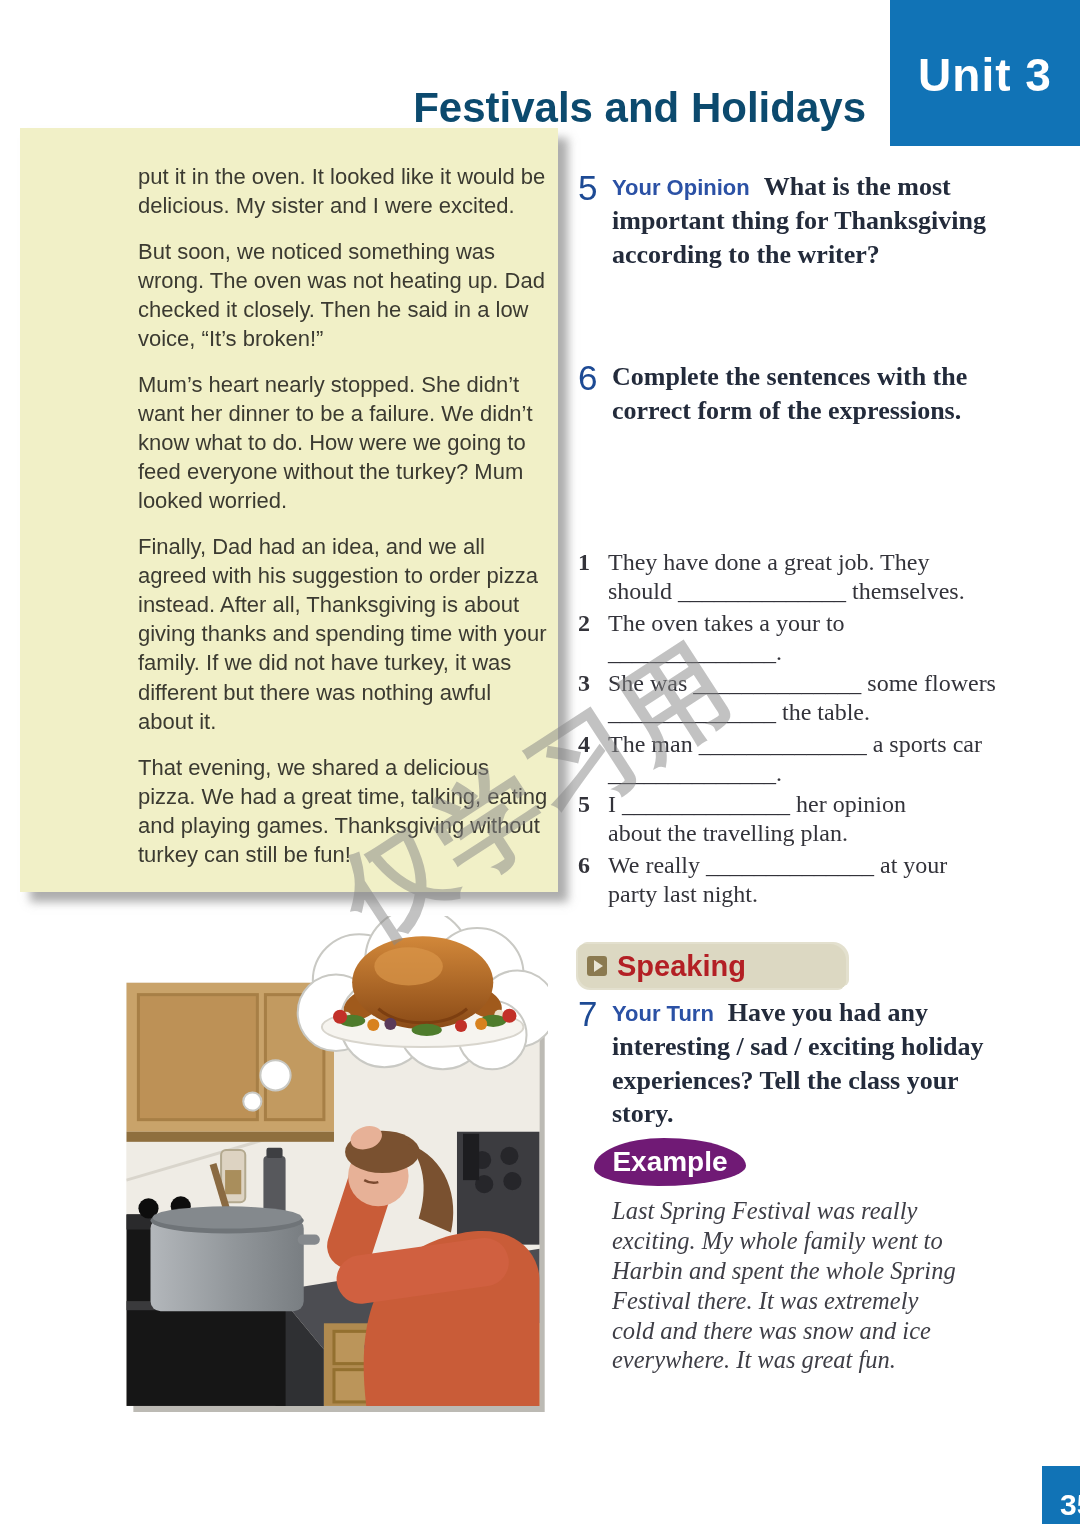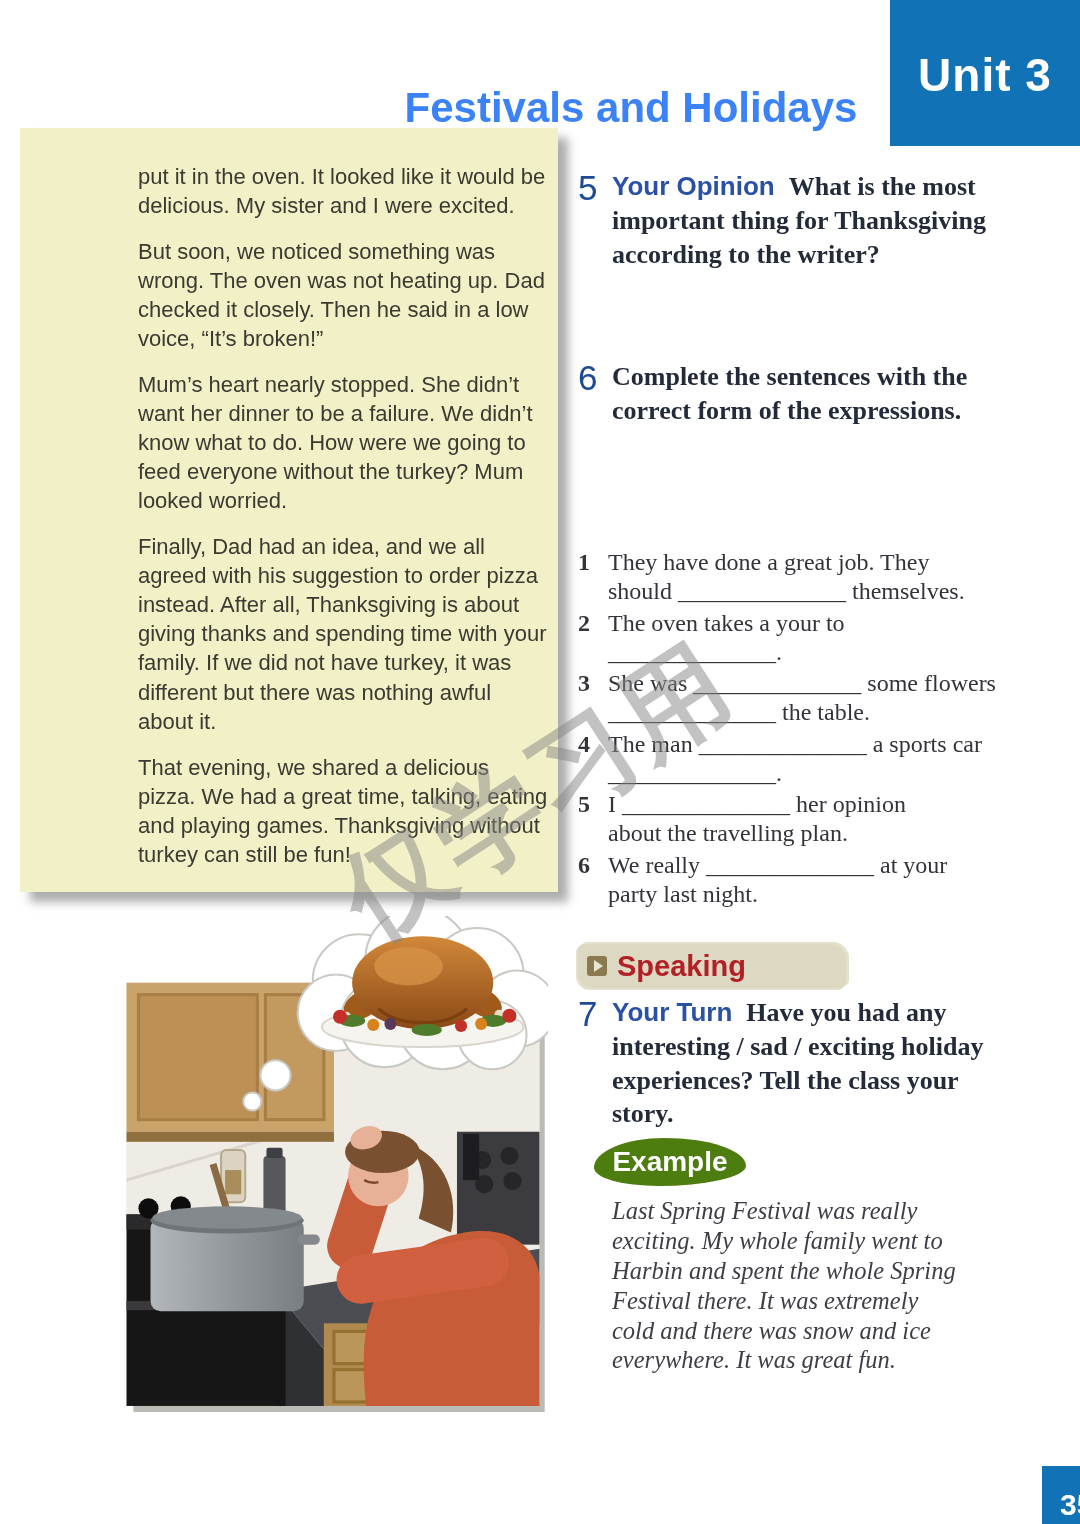--- a/index.html
+++ b/index.html
@@ -8,22 +8,22 @@
     font-family:"Liberation Sans", sans-serif; overflow:hidden;
   }
 
   
   .unit-box {
     position:absolute; left:890px; top:0; width:190px; height:146px;
     background:#1173b6; color:#ffffff; font-size:46px; font-weight:bold;
     text-align:center; line-height:150px; letter-spacing:1px;
   }
   .page-title {
-    position:absolute; left:396px; top:84px; width:470px; text-align:center;
-    font-size:42px; font-weight:bold; color:#3b82f6;
+    position:absolute; left:396px; top:84px; width:470px; text-align:right;
+    font-size:42px; font-weight:bold; color:#0c4a6e;
   }
 
   
   .reading-box {
     position:absolute; left:20px; top:128px; width:538px; height:764px;
     background:#f1f0c7; box-shadow:10px 10px 9px rgba(105,105,105,0.55);
   }
   .reading-text {
     position:absolute; left:118px; top:34px; width:414px;
     font-size:22px; line-height:1.32; color:#3b3a31;
@@ -35,21 +35,21 @@
   .ex-num {
     width:34px; flex:0 0 34px; font-size:35px; color:#1d4a94;
     line-height:1.05; font-weight:400;
   }
   .ex-body {
     width:412px; font-family:"Liberation Serif", serif; font-weight:bold;
     font-size:26px; line-height:1.3; color:#232b3b;
   }
   .tag {
     color:#2b51a5; font-family:"Liberation Sans", sans-serif;
-    font-weight:bold; font-size:26px; padding-right:14px;
+    font-weight:bold; font-size:22px; padding-right:14px;
   }
 
   .band {
     position:absolute; left:578px; width:268px; height:44px; background:#dcd8c2;
     display:flex; align-items:center;
     border-radius:6px 16px 6px 14px;
     box-shadow:3px -2px 0 rgba(220,216,194,0.8), -2px 2px 0 rgba(220,216,194,0.8);
   }
   .band-icon {
     width:20px; height:20px; background:#8b7a50; margin:0 10px 0 9px;
@@ -73,21 +73,21 @@
   .s-item {
     display:flex; margin-bottom:2px;
     font-family:"Liberation Serif", serif; font-size:24px; line-height:1.22;
     color:#33333a;
   }
   .s-num { width:30px; flex:0 0 30px; font-weight:bold; }
   .s-text { white-space:pre-line; width:410px; }
 
   .example-badge {
     position:absolute; left:594px; top:1138px; width:152px; height:48px;
-    background:#4d7c0f; color:#ffffff; font-weight:bold; font-size:28px;
+    background:#701a75; color:#ffffff; font-weight:bold; font-size:28px;
     text-align:center; line-height:48px;
     border-radius:46% 54% 58% 42% / 62% 58% 42% 38%;
   }
   .example-badge::before {
     content:""; position:absolute; left:-16px; top:12px; width:44px; height:26px;
     background:#5a6db6; border-radius:50%; z-index:-1;
   }
   .example-badge::after {
     content:""; position:absolute; right:-14px; top:8px; width:46px; height:30px;
     background:#5a6db6; border-radius:50%; z-index:-1;

